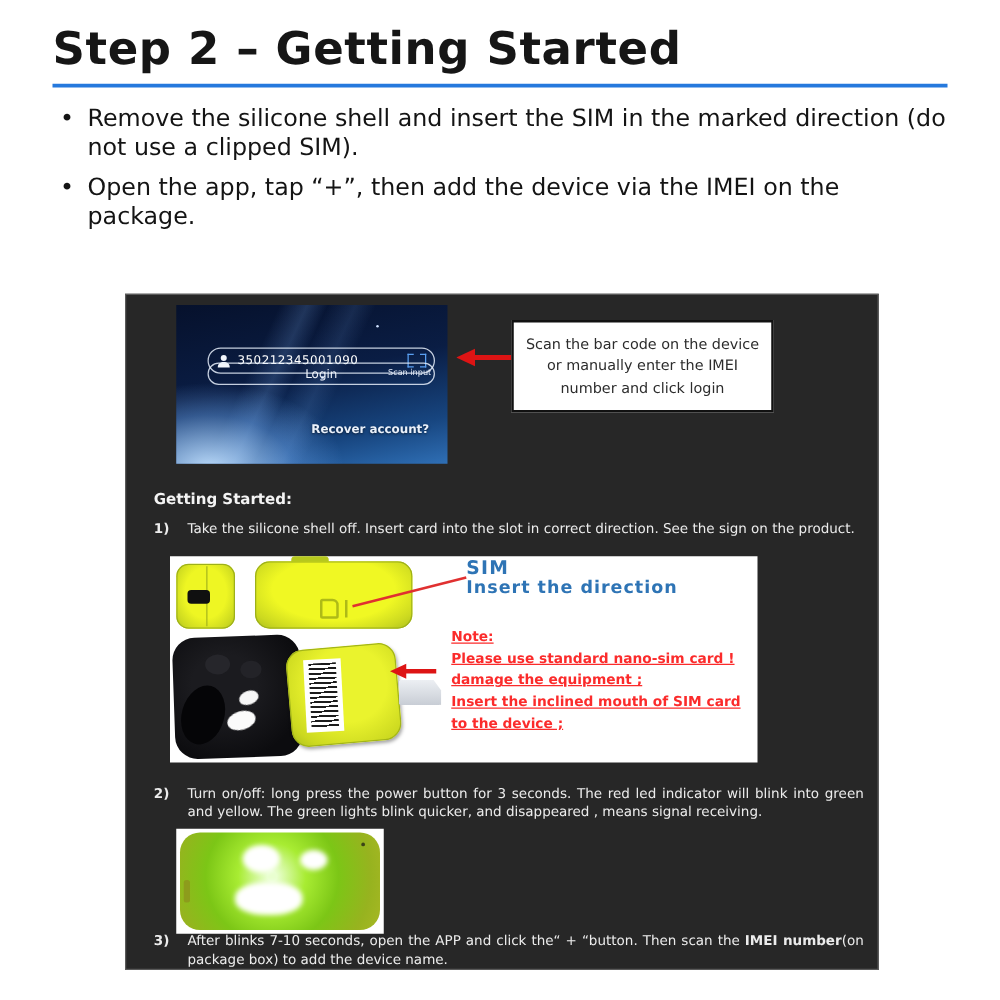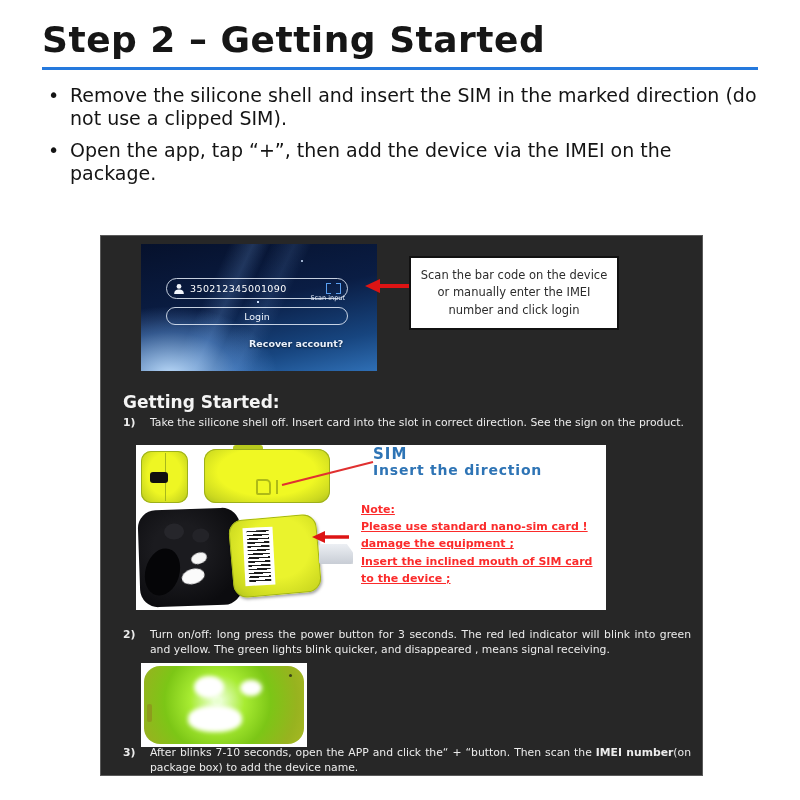--- a/index.html
+++ b/index.html
@@ -13,50 +13,50 @@
   .bullets { margin:14px 42px 0 46px; list-style:none; }
   .bullets li { position:relative; padding-left:24px; font-size:19px; line-height:23px;
                 color:#141414; margin-bottom:9px; }
   .bullets li::before { content:"•"; position:absolute; left:2px; top:0; }
 
   
   .embed { position:absolute; left:100px; top:235px; width:603px; height:541px;
            background:#272727; border:1px solid #5a5a5a; }
 
   
-  .phone { position:absolute; left:40px; top:8px; width:236px; height:127px; overflow:visible;
+  .phone { position:absolute; left:40px; top:8px; width:217px; height:127px; overflow:visible;
            background:
              radial-gradient(ellipse 150px 95px at 12% 103%, rgba(195,225,255,.95), rgba(110,165,235,.40) 45%, transparent 72%),
              linear-gradient(115deg, transparent 30%, rgba(130,180,245,.20) 38%, transparent 44%, rgba(130,180,245,.13) 52%, transparent 58%),
              linear-gradient(168deg, #06112c 0%, #0a1d44 45%, #17457f 78%, #2f6fb5 100%); }
   .phone .star { position:absolute; left:160px; top:16px; width:2px; height:2px; background:#cfe2ff; border-radius:50%; }
   .pill { position:absolute; left:25px; width:182px; border:1px solid rgba(230,238,250,.85);
           border-radius:11px; display:flex; align-items:center; }
   .pill.input { top:34px; height:21px; padding:0 6px; }
-  .pill.login { top:63px; height:18px; justify-content:center;text-align:right; }
+  .pill.login { top:46px; height:18px; justify-content:center;text-align:right; }
   .imei { font-size:9.5px; color:#ffffff; letter-spacing:.4px; margin-left:5px; }
   .person { flex:0 0 auto; display:block; }
   .scanwrap { margin-left:auto; position:relative; width:15px; height:11px; }
   .scanwrap span { position:absolute; top:0; width:5px; height:11px; }
   .scanwrap .l { left:0; border-left:1.5px solid #5aa0f2; border-top:1.5px solid #5aa0f2; border-bottom:1.5px solid #5aa0f2; }
   .scanwrap .r { right:0; border-right:1.5px solid #5aa0f2; border-top:1.5px solid #5aa0f2; border-bottom:1.5px solid #5aa0f2; }
   .scanlabel { position:absolute; right:2px; bottom:-4px; font-size:6.5px; color:#e4ecf8; background:transparent;margin-top:16px; }
   .logintxt { font-size:9.5px; color:#eef3fb; }
   .middot { position:absolute; left:116px; top:57px; width:2px; height:2px; background:#cfe2ff; }
   .recover { position:absolute; left:108px; top:94px; font-size:9.5px; font-weight:bold;
              color:#eaf1fb; text-shadow:0 1px 2px rgba(0,0,0,.6); }
 
   
   .arrow1 { position:absolute; left:264px; top:42px; }
   .callout { position:absolute; left:308px; top:20px; width:210px; min-height:66px;
              background:#ffffff; border:2px solid #111111; padding:9px 8px;
              font-size:11.5px; line-height:1.5; color:#2c2c2c; text-align:center; }
 
   
-  .gs-head { position:absolute; left:22px; top:156px; font-size:17px; font-weight:bold; color:#f4f4f4; }
+  .gs-head { position:absolute; left:22px; top:156px; font-size:12px; font-weight:bold; color:#f4f4f4; }
   .step { position:absolute; left:22px; width:568px; padding-left:27px; font-size:10.8px;
           line-height:15px; color:#ececec; text-align:justify; }
   .step .num { position:absolute; left:0; top:0; font-weight:bold; }
   .step1 { top:179px; } .step2 { top:391px; } .step3 { top:509px; }
   .step3 b { font-weight:bold; }
 
   
   .montage { position:absolute; left:35px; top:209px; width:470px; height:165px; background:#ffffff; }
   .dev-side { position:absolute; left:5px; top:6px; width:47px; height:52px; border-radius:10px;
               background:radial-gradient(ellipse at 50% 45%, #eef623 50%, #ccd920 80%, #a9bd1c 100%);

